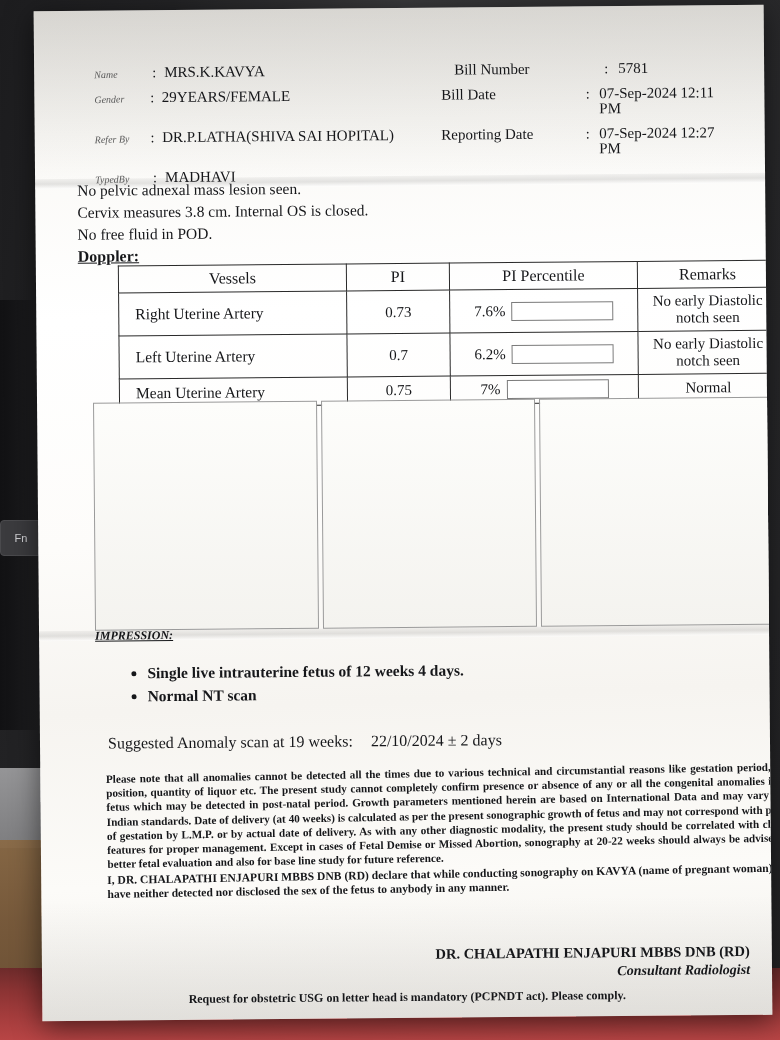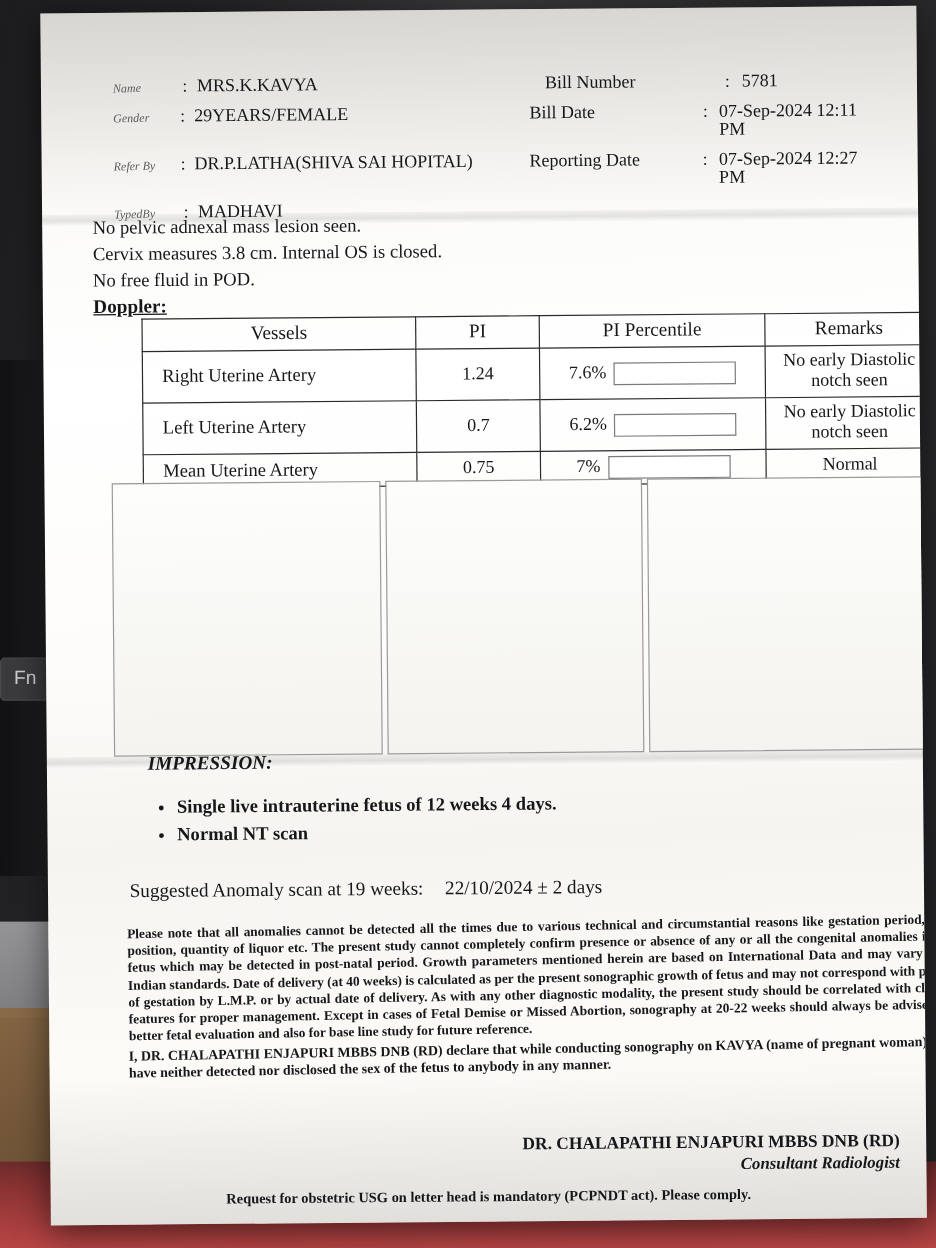--- a/index.html
+++ b/index.html
@@ -36,29 +36,29 @@
     left: 0;
     top: 768px;
     width: 62px;
     height: 80px;
     background: linear-gradient(180deg, #a9a9ab 0%, #8d8d8f 100%);
     opacity: .85;
   }
   .kbd-keycap {
     position: absolute;
     left: 0;
-    top: 548px;
+    top: 520px;
     width: 40px;
     height: 34px;
     background: #3b3b3e;
     border-radius: 4px;
     border: 1px solid #4a4a4d;
     color: #cfcfd2;
     font-family: "Liberation Sans", sans-serif;
-    font-size: 16px;
+    font-size: 11px;
     display: flex;
     align-items: center;
     justify-content: center;
   }
   .kbd-edge {
     position: absolute;
     left: 0;
     top: 300px;
     width: 46px;
     height: 430px;
@@ -216,25 +216,26 @@
     border: 1px solid #9a9a9a;
     background: linear-gradient(180deg,#fdfdfb,#f4f3ef);
   }
   .img-box.a { width: 222px; }
   .img-box.b { width: 212px; }
   .img-box.c { width: 228px; }
 
   
   .impression-title {
     position: absolute;
-    left: 84px;
+    left: 56px;
     top: 618px;
     font-weight: bold;
     font-style: italic;
-    font-size: 16px;
+    text-decoration: underline;
+    font-size: 12px;
   }
   ul.impression {
     position: absolute;
     left: 84px;
     top: 652px;
     margin: 0;
     padding-left: 24px;
     font-size: 15.5px;
     line-height: 21px;
     font-weight: bold;
@@ -360,21 +361,21 @@
           <tr>
             <th style="width:215px">Vessels</th>
             <th style="width:90px">PI</th>
             <th style="width:175px">PI Percentile</th>
             <th>Remarks</th>
           </tr>
         </thead>
         <tbody>
           <tr>
             <td class="vessel">Right Uterine Artery</td>
-            <td>1.24</td>
+            <td>0.73</td>
             <td>
               <span class="pct-cell">
                 <span>7.6%</span>
                 <span class="pct-box"></span>
               </span>
             </td>
             <td>No early Diastolic notch seen</td>
           </tr>
           <tr>
             <td class="vessel">Left Uterine Artery</td>

